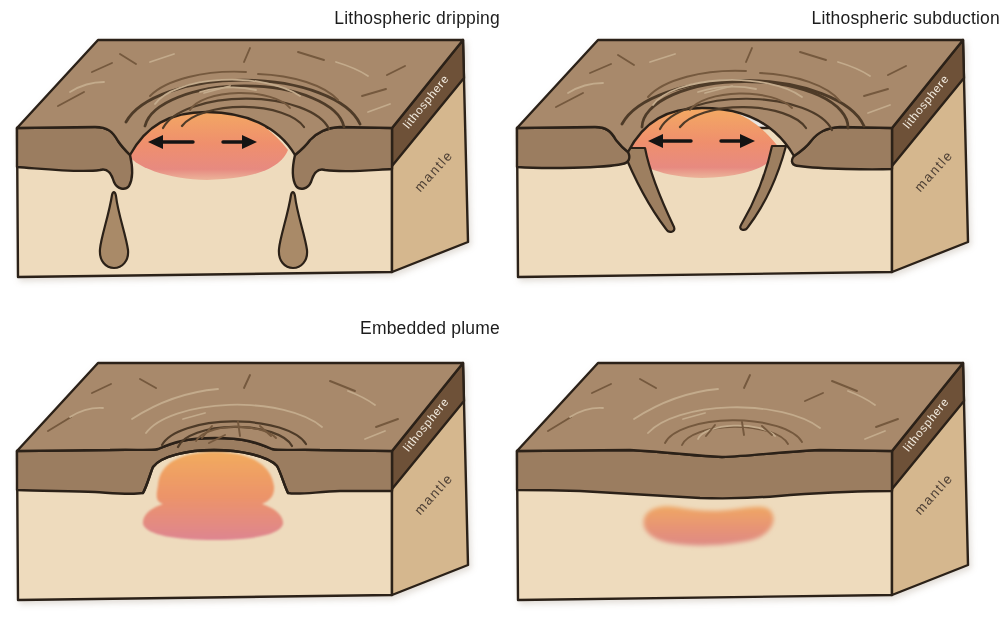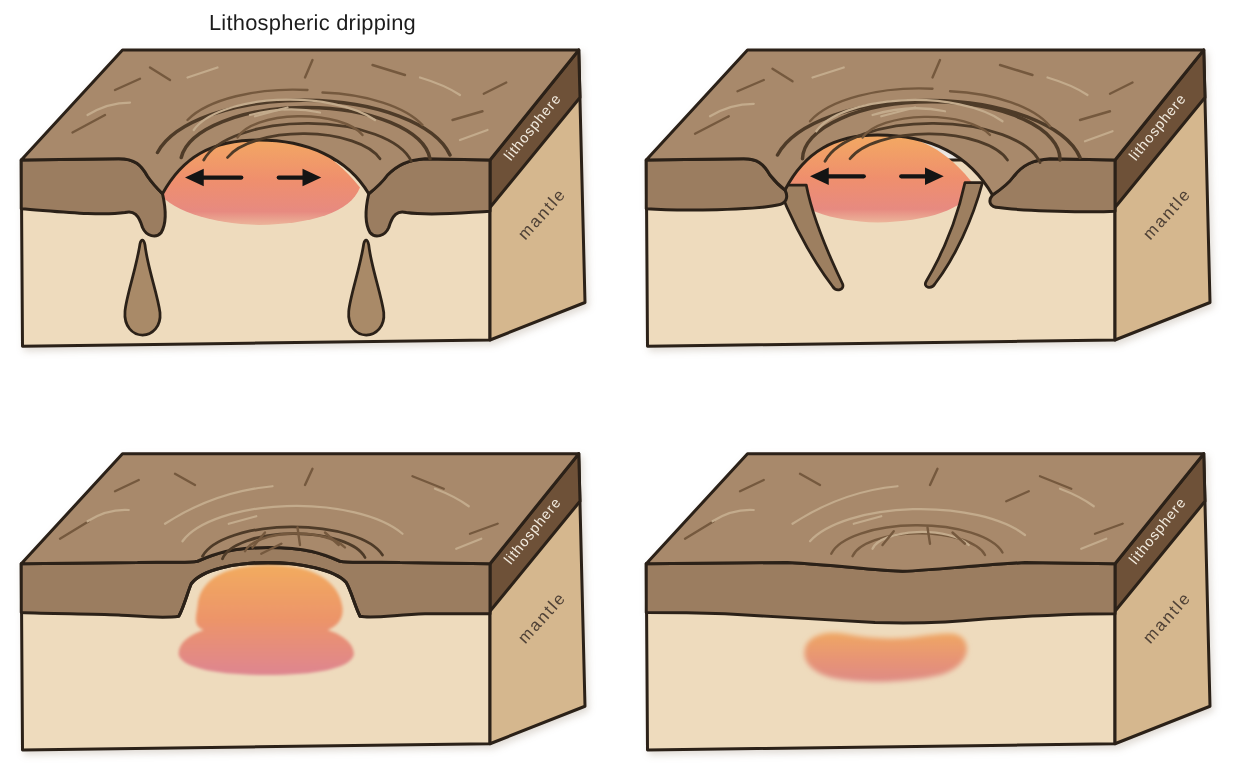--- a/index.html
+++ b/index.html
@@ -8,21 +8,21 @@
     display:grid;
     grid-template-columns:500px 500px;
     grid-template-rows:310px 311px;
     font-family:"Liberation Sans", sans-serif;
     background:var(--background,#fff);
     overflow:hidden;
   }
   .panel{position:relative;width:500px;}
   .panel-title{
     position:absolute;top:8px;left:0;width:100%;
-    text-align:center;
+    text-align:right;
     font-size:17.5px;font-weight:400;letter-spacing:.2px;
     color:var(--title,#1c1c1c);
   }
   .panel svg{position:absolute;top:0;left:0;}
   .block{filter:drop-shadow(2px 3px 3px rgba(90,60,30,.18));}
   path{stroke-linejoin:round;}
   .o{stroke:var(--outline);stroke-width:2.4;}
   .face-front{fill:var(--mantle-front);}
   .face-side{fill:var(--mantle-side);}
   .band-side{fill:var(--band-side);}
@@ -115,20 +115,21 @@
           <path class="shaft" d="M223,142 H245"></path>
           <path class="arrow" d="M257,142 L242,135 L242,149 Z"></path>
         </g>
         <text class="lbl-litho" transform="translate(429,104) rotate(-51)">lithosphere</text>
         <text class="lbl-mantle" transform="translate(437,174) rotate(-48)">mantle</text>
       </g>
     </svg>
   </div>
 
   <div class="panel">
+    <div class="panel-title">Lithospheric subduction</div>
     <svg width="500" height="310" viewBox="0 0 500 310">
       <g class="block">
         <path class="face-front o" d="M17,128 L392,128 L392,272 L18,277 Z"></path>
         <path class="face-side o" d="M392,128 L463,40 L468,242 L392,272 Z"></path>
         <path class="band-side o" d="M392,128 L463,40 L464,78 L392,166 Z"></path>
         <path fill="url(#gradMagma)" d="M126,149 C146,114 174,107 202,107 C234,107 258,120 280,149 C272,168 242,177 202,178 C164,177 136,167 126,149 Z"></path>
         <path class="slab" d="M122,148 C134,178 150,208 166,229 C169,234 176,232 174,227 C162,202 150,174 145,148 Z"></path>
         <path class="slab" d="M286,146 C278,176 264,206 248,227 C245,232 238,230 241,225 C254,203 266,174 272,146 Z"></path>
         <path class="band o" d="M17,128 L95,127 C106,127 111,131 116,140 C120,145 124,149 128,152 C131,158 129,163 122,164 C105,168 45,169 17,167 Z"></path>
         <path class="band o" d="M392,128 L340,127 C326,128 318,132 311,141 C306,148 300,152 294,156 C290,161 292,166 299,166 C320,169 372,170 392,169 Z"></path>
@@ -162,20 +163,21 @@
           <path class="shaft" d="M221,141 H243"></path>
           <path class="arrow" d="M255,141 L240,134 L240,148 Z"></path>
         </g>
         <text class="lbl-litho" transform="translate(429,104) rotate(-51)">lithosphere</text>
         <text class="lbl-mantle" transform="translate(437,174) rotate(-48)">mantle</text>
       </g>
     </svg>
   </div>
 
   <div class="panel">
+    <div class="panel-title">Embedded plume</div>
     <svg width="500" height="311" viewBox="0 0 500 311">
       <g class="block" transform="translate(0,13)">
         <path class="face-front o" d="M17,128 L392,128 L392,272 L18,277 Z"></path>
         <path class="face-side o" d="M392,128 L463,40 L468,242 L392,272 Z"></path>
         <path class="band-side o" d="M392,128 L463,40 L464,78 L392,166 Z"></path>
         <path class="band o" d="M17,128 L110,127 C135,126 148,128 158,126 C172,120 185,115 215,115 C245,115 258,120 272,126 C282,128 295,126 320,127 L392,128 L392,168 L340,168 C315,169 298,172 288,170 C284,162 281,150 277,143 C268,133 240,127 214,127 C188,127 161,133 153,144 C150,151 147,163 143,170 C130,172 112,170 95,169 C70,168 40,168 17,167 Z"></path>
         <path fill="url(#gradPlume)" filter="url(#soft1)" d="M158,162 C160,138 184,129 215,129 C248,129 271,140 274,163 C275,172 270,178 262,181 C275,185 284,193 283,201 C280,212 252,217 214,217 C176,217 146,212 143,201 C142,192 151,185 163,181 C154,178 157,170 158,162 Z"></path>
         <path class="nofill" stroke="var(--outline)" stroke-width="2.4" stroke-linecap="round" fill="none" d="M143,170 C147,163 150,151 153,144 C161,133 188,127 214,127 C240,127 268,133 277,143 C281,150 284,162 288,170"></path>
         <path class="top o" d="M98,40 L463,40 L392,128 L320,127 C295,126 282,128 272,126 C258,120 245,115 215,115 C185,115 172,120 158,126 C148,128 135,126 110,127 L17,128 Z"></path>
         <g class="tex">

